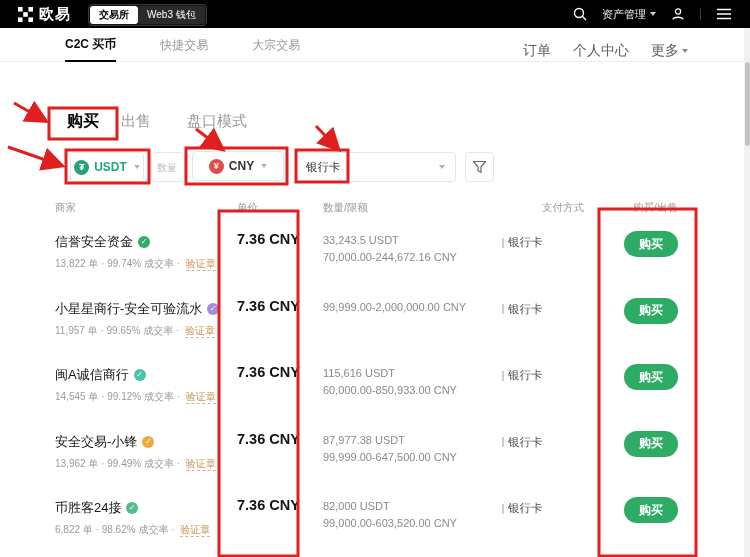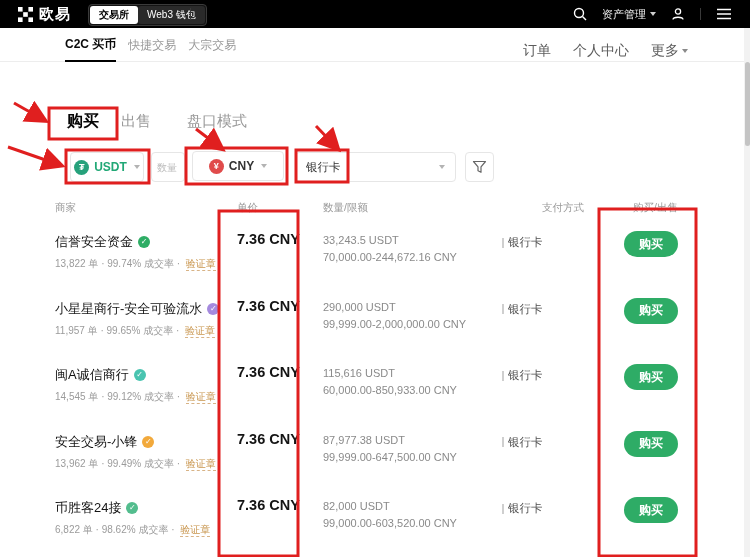--- a/index.html
+++ b/index.html
@@ -16,21 +16,21 @@
   .seg-btn.active { background:#fff; color:#000; font-weight:700; }
   .seg-btn.dark { background:#2a2a2a; color:#fff; }
   .tb-divider { position:absolute; left:190px; top:8px; width:1px; height:12px; background:#3a3a3a; }
   .tb-right { position:absolute; right:18px; top:0; height:28px; display:flex; align-items:center; gap:15px; }
   .tb-item { display:flex; align-items:center; gap:4px; font-size:11px; color:#f2f2f2; cursor:pointer; }
   .caret-dn { width:0; height:0; border-left:3.5px solid transparent; border-right:3.5px solid transparent; border-top:4px solid #cfcfcf; display:inline-block; }
   .tb-sep { width:1px; height:12px; background:#3a3a3a; }
 
   
   .nav { position:absolute; left:0; top:28px; width:750px; height:34px; background:#fff; border-bottom:1px solid #ededed; }
-  .nav-tabs { position:absolute; left:65px; top:0; height:34px; display:flex; gap:12px; }
+  .nav-tabs { position:absolute; left:65px; top:0; height:34px; display:flex; gap:44px; }
   .nav-tab { font-size:12px; color:#9a9a9a; display:flex; align-items:center; cursor:pointer; }
   .nav-tab.active { color:#0a0a0a; font-weight:700; border-bottom:2px solid #000; }
   .nav-right { position:absolute; right:62px; top:0; height:34px; display:flex; align-items:center; gap:22px; }
   .nav-link { font-size:14px; color:#5c5c5c; display:flex; align-items:center; gap:3px; cursor:pointer;margin-top:12px; }
   .caret-dn.grey { border-top-color:#8a8a8a; }
 
   
   .trade-tabs { position:absolute; left:67px; top:111px; display:flex; align-items:baseline; }
   .tt-buy { font-size:16px; font-weight:700; color:#050505; cursor:pointer; }
   .tt-sell { margin-left:22px; font-size:15px; font-weight:500; color:#9a9a9a; cursor:pointer; }
@@ -209,21 +209,20 @@
           <span class="m-name">小星星商行-安全可验流水</span>
           <span class="m-badge" style="background: rgb(165, 138, 222);">✓</span>
         </div>
         <div class="m-stats">
           <span>11,957 单 · 99.65% 成交率 ·</span>
           <span class="verify">验证章</span>
         </div>
       </div>
       <div class="p-block">7.36 CNY</div>
       <div class="q-block">
-        <div>290,000 USDT</div>
         <div>99,999.00-2,000,000.00 CNY</div>
       </div>
       <div class="pay-block">
         <span class="pay-tick"></span>
         <span>银行卡</span>
       </div>
       <button class="buy-btn" style="background: rgb(46, 172, 102);">购买</button>
     </div>
 
     <div class="row">

